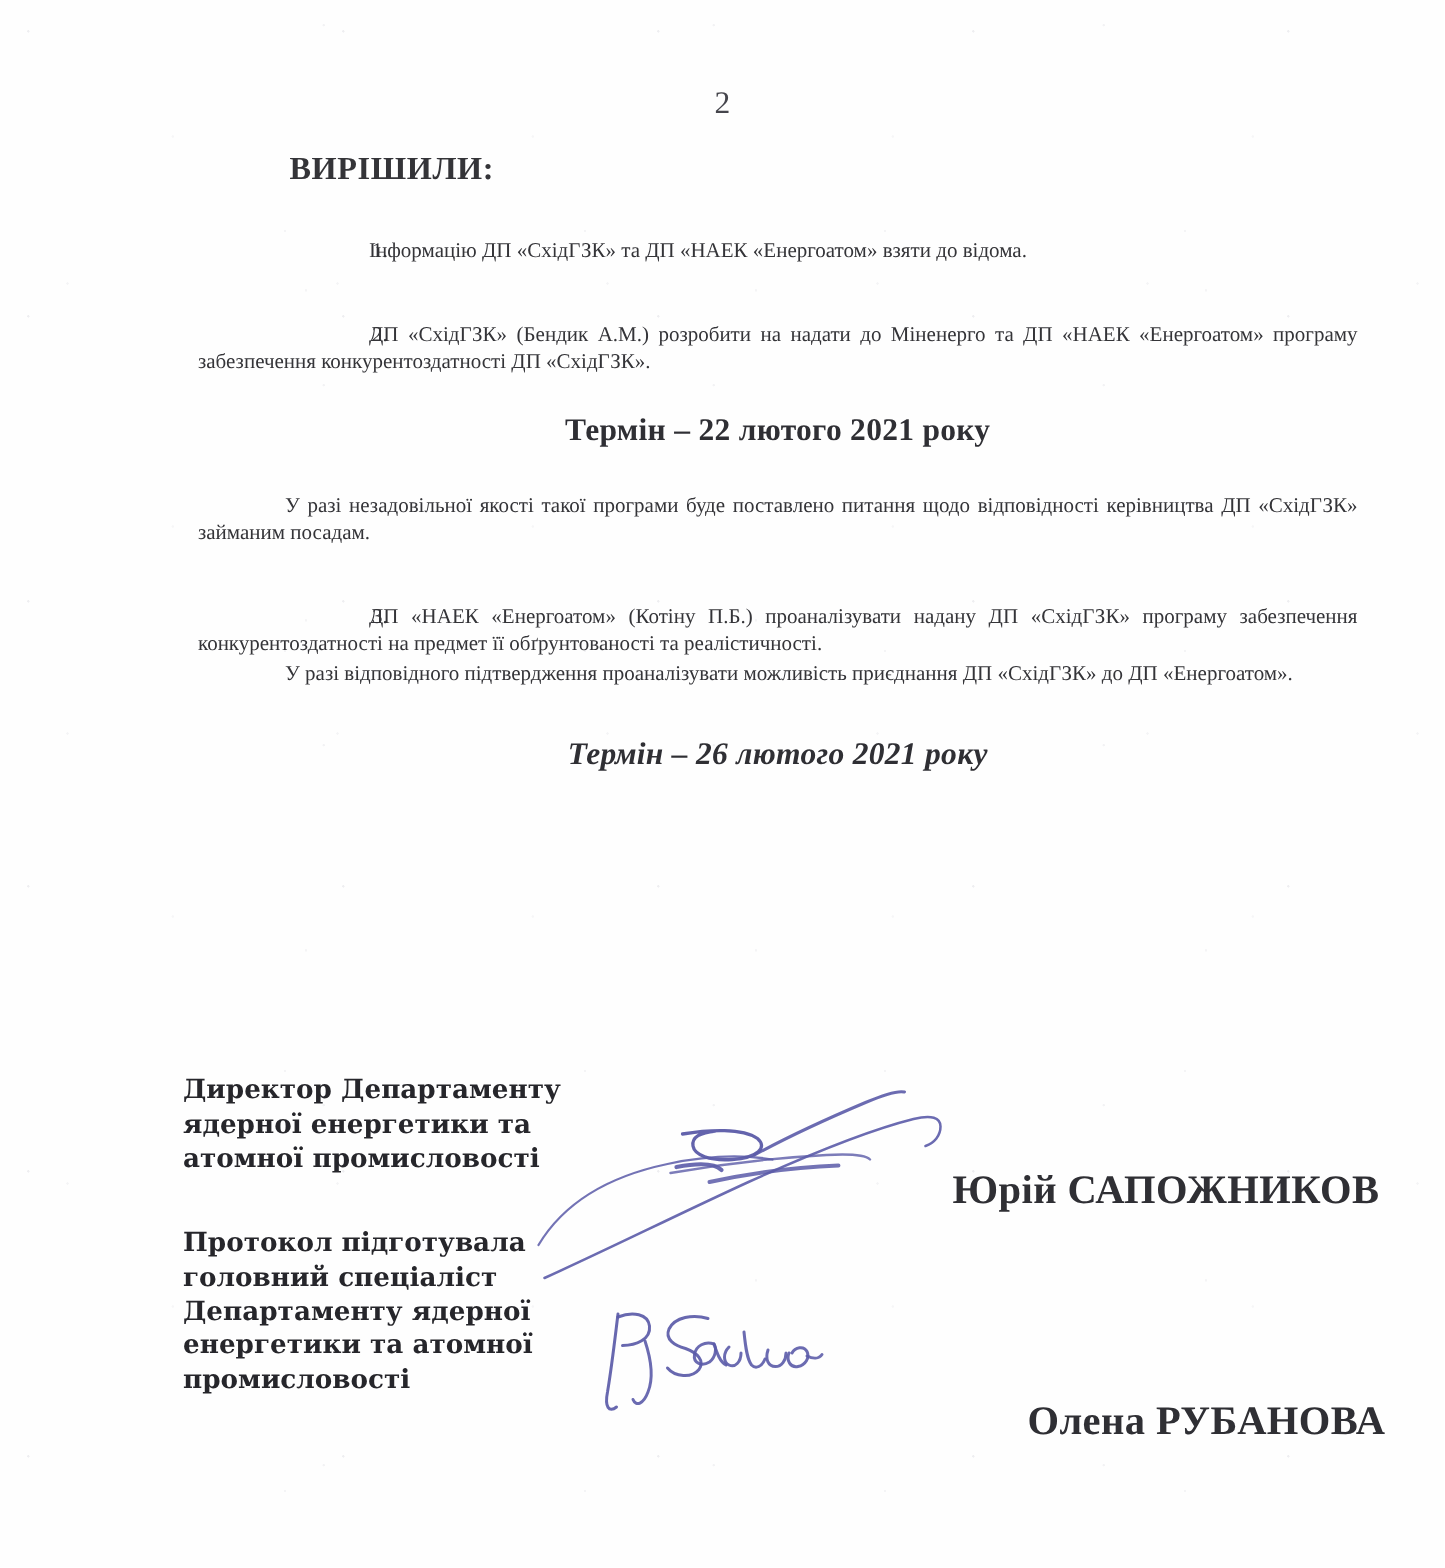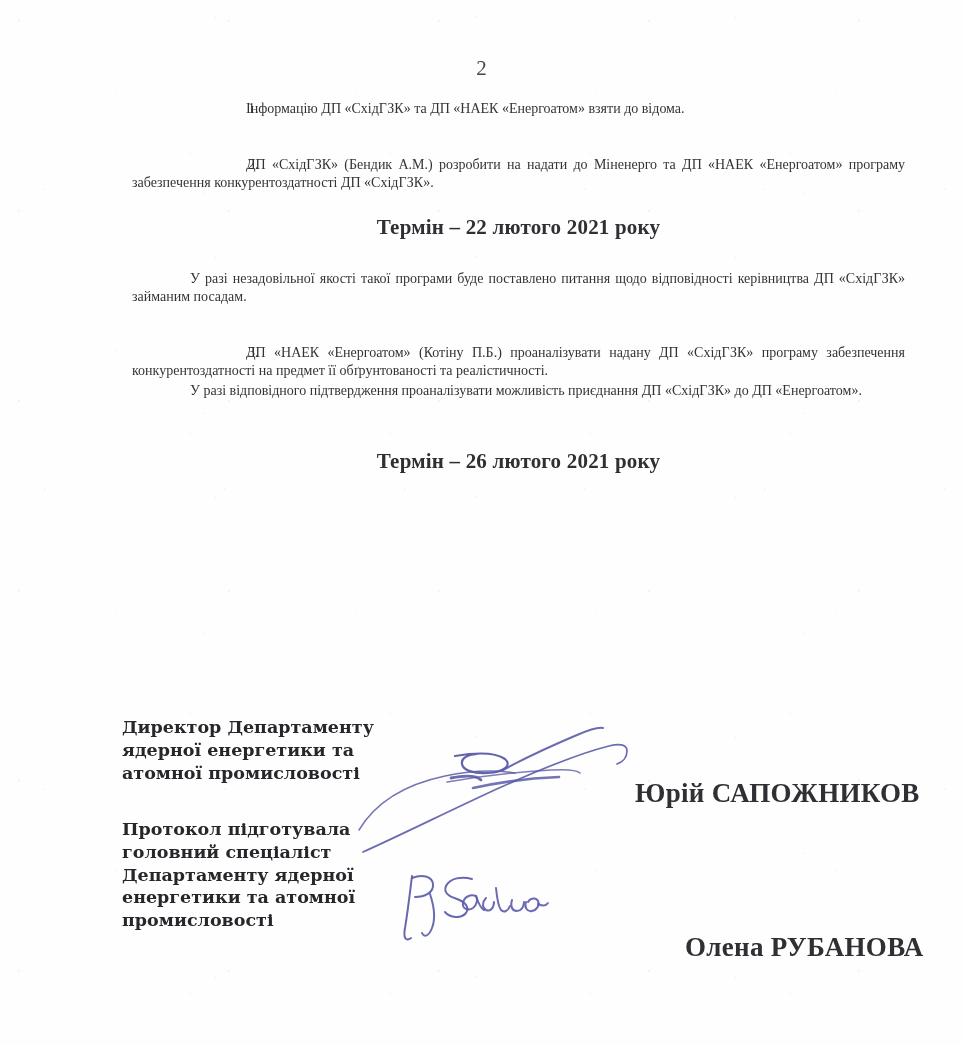--- a/index.html
+++ b/index.html
@@ -82,21 +82,21 @@
   p.para.tight      { margin-bottom: 2px; }
 
   .deadline {
     margin: 22px 0 30px 0;
     font-size: 21px;
     font-weight: bold;
     text-align: center;
     letter-spacing: .2px;
     color: #2f2f34;
   }
-  .deadline.second { margin-top: 48px; margin-bottom: 0; }
+  .deadline.second { margin-top: 30px; margin-bottom: 0; font-style: italic; }
 
   
   .sig-area {
     position: absolute;
     left: 0;
     top: 706px;
     width: 963px;
     height: 300px;
   }
   .sig-block { position: absolute; }
@@ -132,20 +132,21 @@
 <body>
 
 <div id="page">
 
   <div id="scan-noise"></div>
 
   <div class="page-number">2</div>
 
   <div class="content">
 
+    <div class="heading-resolved">ВИРІШИЛИ:</div>
 
     <p class="para numbered"><span class="num">1.</span><span>Інформацію ДП «СхідГЗК» та ДП «НАЕК «Енергоатом» взяти до відома.</span></p>
 
     <p class="para numbered gap-before"><span class="num">2.</span><span>ДП «СхідГЗК» (Бендик А.М.) розробити на надати до Міненерго та ДП «НАЕК «Енергоатом» програму забезпечення конкурентоздатності ДП «СхідГЗК».</span></p>
 
     <div class="deadline">Термін – 22 лютого 2021 року</div>
 
     <p class="para">У разі незадовільної якості такої програми буде поставлено питання щодо відповідності керівництва ДП «СхідГЗК» займаним посадам.</p>
 
     <p class="para numbered gap-before tight"><span class="num">3.</span><span>ДП «НАЕК «Енергоатом» (Котіну П.Б.) проаналізувати надану ДП «СхідГЗК» програму забезпечення конкурентоздатності на предмет її обґрунтованості та реалістичності.</span></p>

